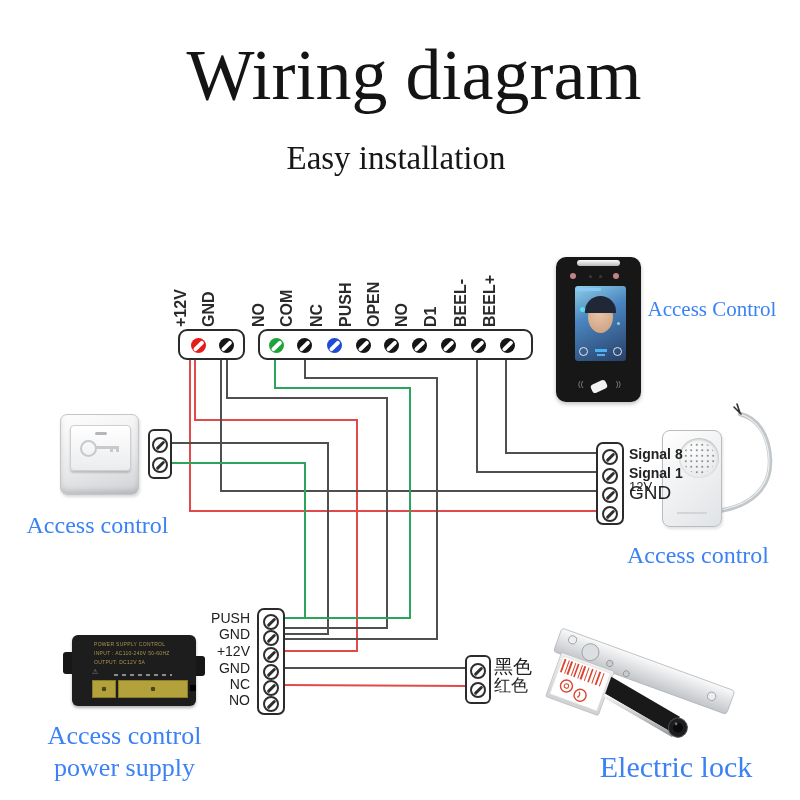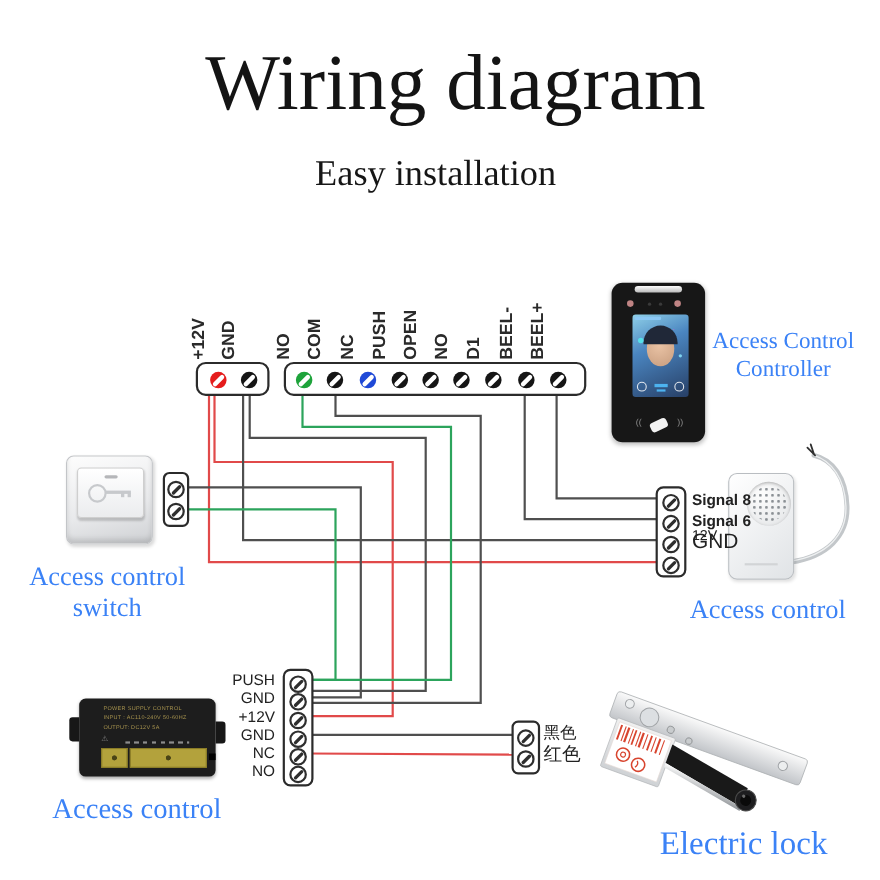--- a/index.html
+++ b/index.html
@@ -201,47 +201,45 @@
       <span class="ctrl-ic" style="left:4px;"></span>
       <span class="ctrl-ic" style="right:4px;"></span>
       <div class="ctrl-time"></div>
     </div>
     <span class="ctrl-paren" style="left:22px;">((</span>
     <span class="ctrl-paren" style="right:20px;">))</span>
     <div class="ctrl-sensor"></div>
   </div>
   <div class="caption abs" style="left:633px;top:296px;width:158px;font-size:21px;line-height:26px;">
     <div>Access Control</div>
-    <div>Controller</div>
   </div>
 
   <div class="comp switch">
     <div class="sw-btn">
       <span class="sw-ind"></span>
       <span class="key-ring"></span>
       <span class="key-shaft"></span>
     </div>
   </div>
   <div class="tblock" style="left:148px;top:429px;width:20px;height:46px;border-radius:6px;">
     <span class="screw outline" style="left:2px;top:6px;"></span>
     <span class="screw outline" style="left:2px;top:26px;"></span>
   </div>
   <div class="caption abs" style="left:10px;top:511px;width:175px;font-size:24px;line-height:28px;">
     <div>Access control</div>
-    <div>switch</div>
   </div>
 
   <div class="tblock" style="left:596px;top:442px;width:24px;height:79px;border-radius:7px;">
     <span class="screw outline" style="left:4px;top:5px;"></span>
     <span class="screw outline" style="left:4px;top:24px;"></span>
     <span class="screw outline" style="left:4px;top:43px;"></span>
     <span class="screw outline" style="left:4px;top:62px;"></span>
   </div>
   <div class="hlabel" style="left:629px;top:446px;font-weight:bold;">Signal 8</div>
-  <div class="hlabel" style="left:629px;top:465px;font-weight:bold;">Signal 6</div>
+  <div class="hlabel" style="left:629px;top:465px;font-weight:bold;">Signal 1</div>
   <div class="hlabel" style="left:629px;top:482px;font-size:19px;line-height:21px;">GND</div>
   <div class="hlabel" style="left:629px;top:476px;font-size:13px;line-height:21px;">12V</div>
   <div class="comp bell">
     <div class="grille"></div>
     <div class="bell-line"></div>
   </div>
   <div class="caption abs" style="left:612px;top:540px;width:172px;font-size:24px;line-height:30px;">
     <div>Access control</div>
   </div>
 
@@ -266,23 +264,24 @@
     <span class="screw outline" style="left:4px;top:86px;"></span>
   </div>
   <div class="hlabel" style="left:190px;top:610px;width:60px;text-align:right;">PUSH</div>
   <div class="hlabel" style="left:190px;top:626px;width:60px;text-align:right;">GND</div>
   <div class="hlabel" style="left:190px;top:643px;width:60px;text-align:right;">+12V</div>
   <div class="hlabel" style="left:190px;top:660px;width:60px;text-align:right;">GND</div>
   <div class="hlabel" style="left:190px;top:676px;width:60px;text-align:right;">NC</div>
   <div class="hlabel" style="left:190px;top:692px;width:60px;text-align:right;">NO</div>
   <div class="caption abs" style="left:22px;top:720px;width:205px;font-size:26px;line-height:32px;">
     <div>Access control</div>
+    <div>power supply</div>
   </div>
 
   <div class="tblock" style="left:465px;top:655px;width:22px;height:45px;border-radius:6px;">
     <span class="screw outline" style="left:3px;top:6px;"></span>
     <span class="screw outline" style="left:3px;top:25px;"></span>
   </div>
-  <div class="hlabel" style="left:494px;top:659px;font-size:15px;text-align:center;">黑色</div>
+  <div class="hlabel" style="left:494px;top:659px;font-size:19px;text-align:center;">黑色</div>
   <div class="hlabel" style="left:494px;top:678px;font-size:17px;">红色</div>
   <div class="caption abs" style="left:590px;top:750px;width:172px;font-size:30px;">Electric lock</div>
 
 </div>
 
 </body></html>

